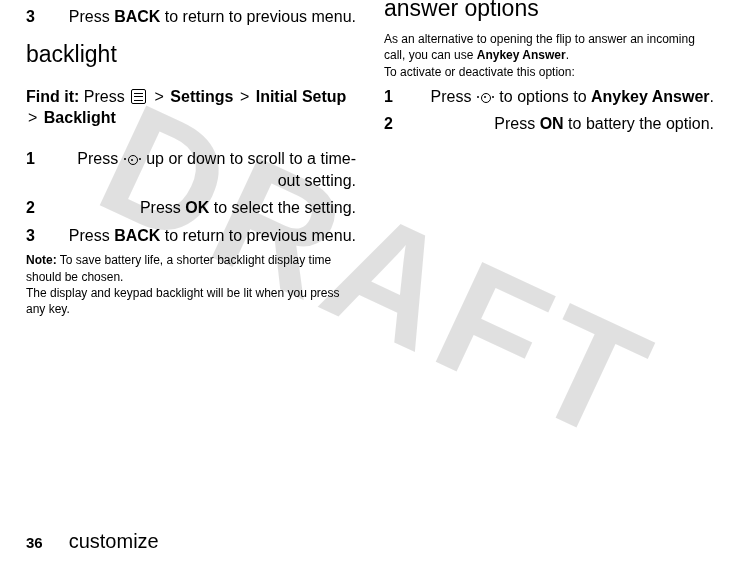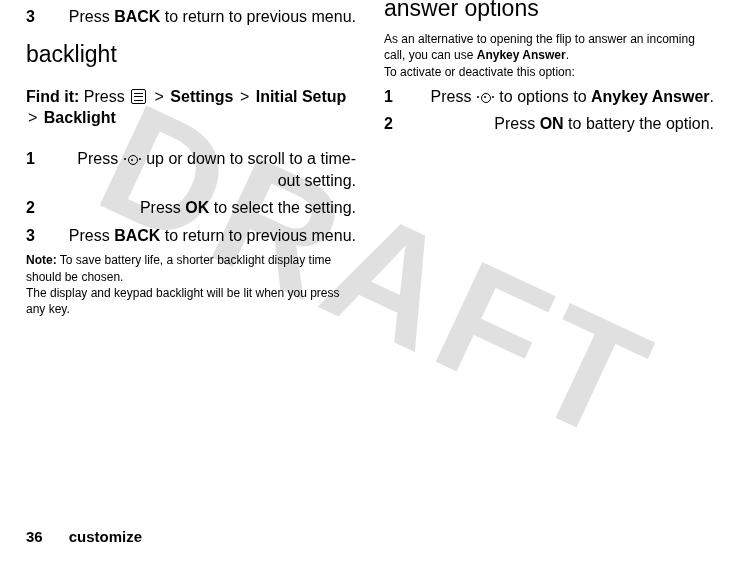--- a/index.html
+++ b/index.html
@@ -82,28 +82,28 @@
   }
   .step-num {
     width: 16px;
     font-weight: 700;
     flex-shrink: 0;
   }
   .step-txt { flex: 1; font-weight: 300; text-align: right; }
   .footer {
     position: absolute;
     left: 26px;
-    bottom: 20px;
+    bottom: 12px;
     font-size: 15px;
     display: flex;
     align-items: baseline;
     gap: 26px;
   }
   .page-num { font-weight: 700; }
-  .foot-label { font-weight: 700; font-size: 15px; }
+  .foot-label { font-weight: 400; font-size: 20px; }
   .menu-glyph {
     display: inline-block;
     width: 13px;
     height: 13px;
     border: 1.2px solid #000;
     border-radius: 2px;
     position: relative;
     vertical-align: -2px;
     margin: 0 2px;
   }

